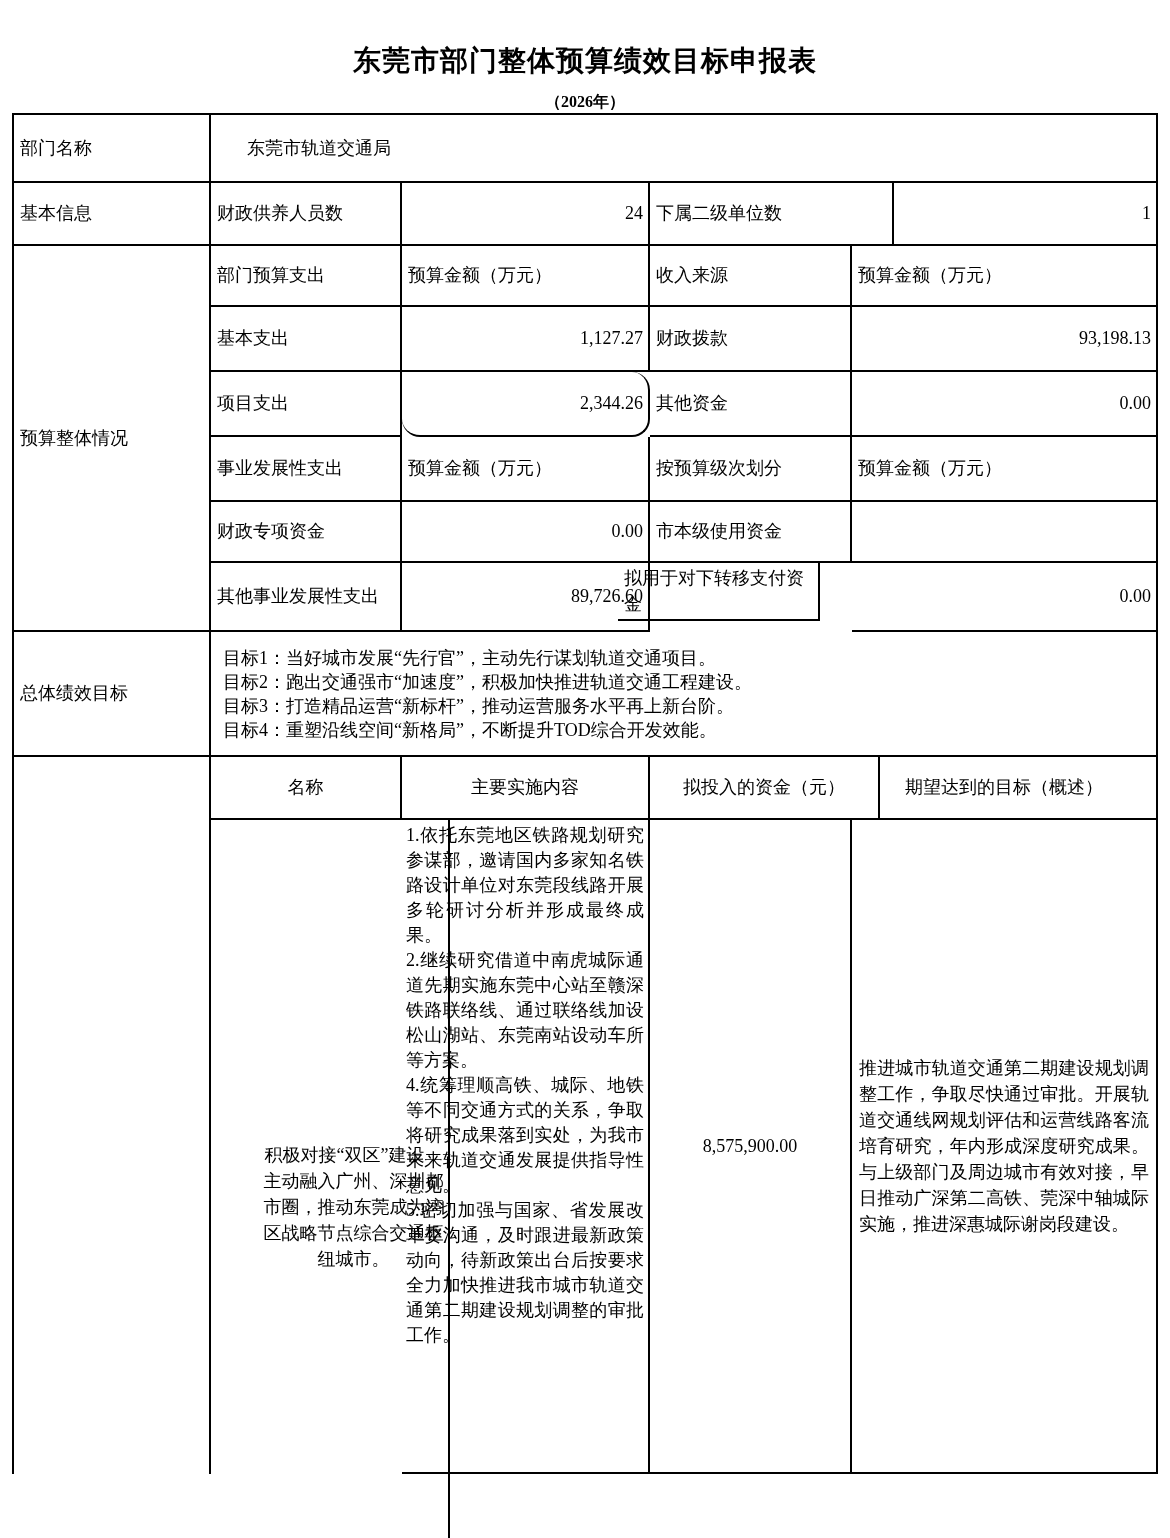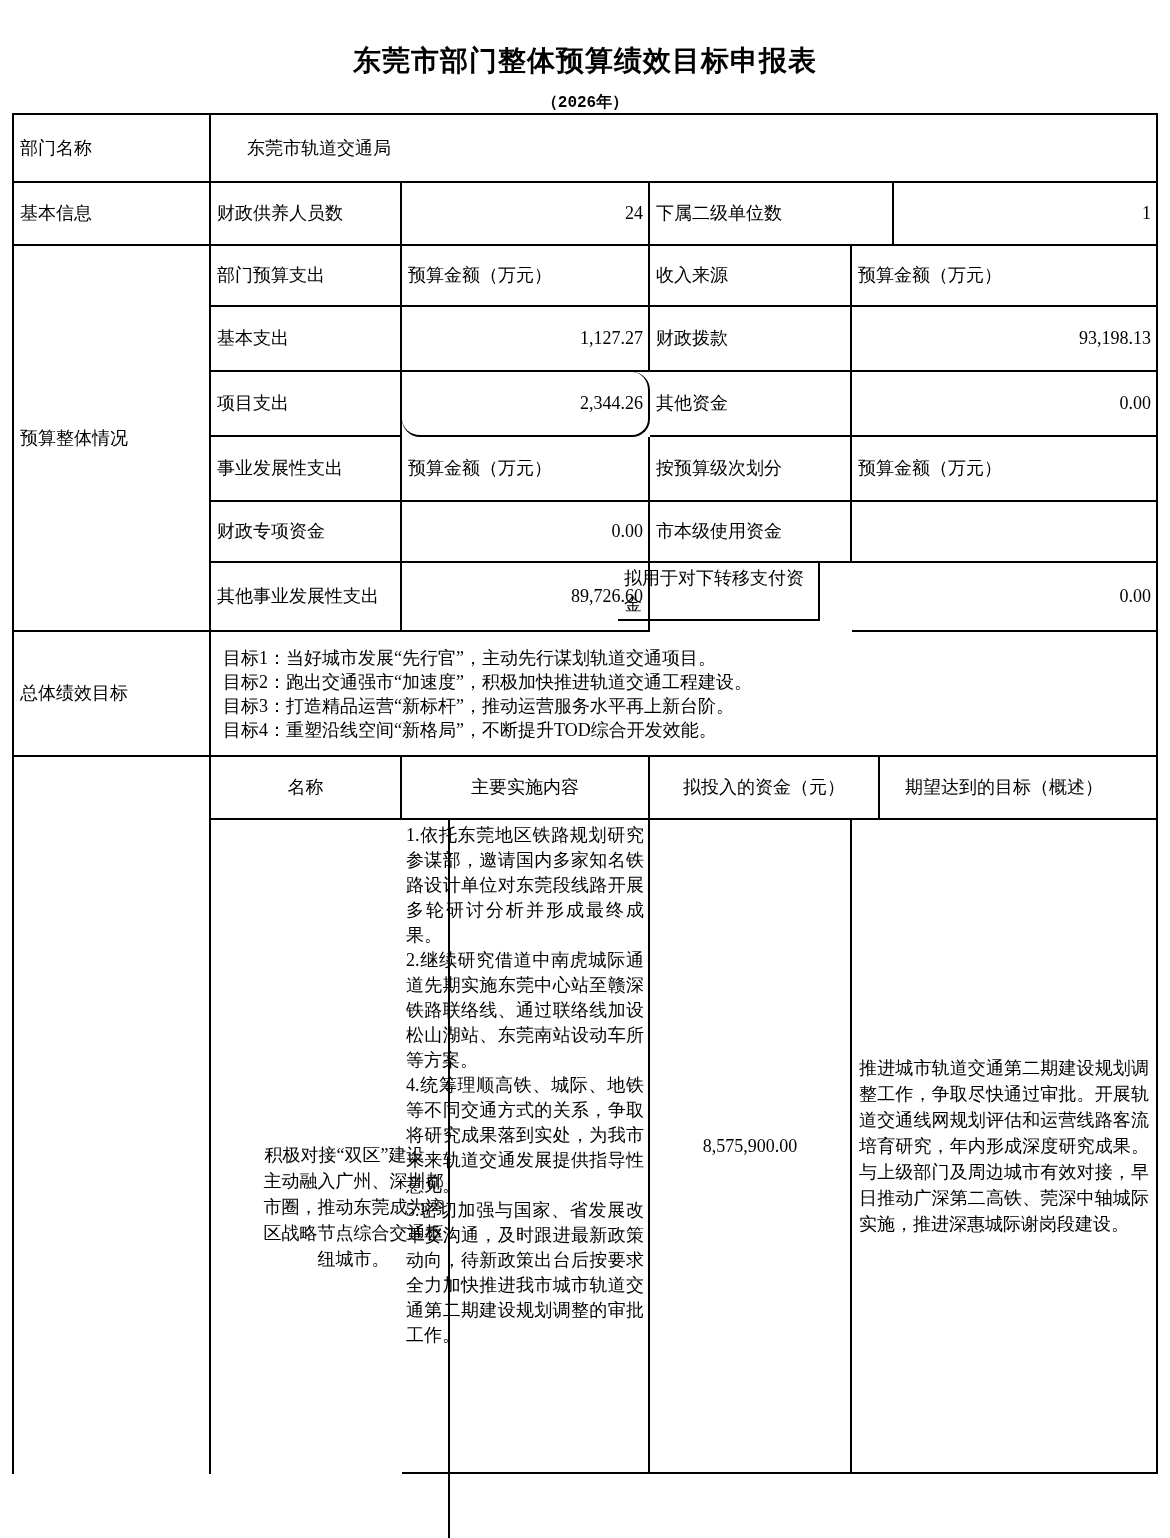--- a/index.html
+++ b/index.html
@@ -2,21 +2,21 @@
 <html><head>
 <meta charset="utf-8">
 <style>
   html,body{margin:0;padding:0;background:#ffffff;}
   body{width:1170px;height:1538px;position:relative;overflow:hidden;
        font-family:"Liberation Serif","DejaVu Serif",serif;color:#000;}
   .page-title{position:absolute;top:42px;left:0;width:1170px;text-align:center;
        font-family:"Liberation Sans","DejaVu Sans",sans-serif;
        font-weight:bold;font-size:28px;letter-spacing:1px;}
   .page-subtitle{position:absolute;top:92px;left:0;width:1170px;text-align:center;
-       font-family:Liberation Mono, monospace;
+       font-family:Liberation Serif, serif;
        font-weight:bold;font-size:16px;}
   .tbl{position:absolute;left:12px;top:113px;width:1144px;height:1359px;
        border-left:2px solid #000;border-top:2px solid #000;box-sizing:content-box;}
   .cell{position:absolute;box-sizing:border-box;border-right:2px solid #000;
        border-bottom:2px solid #000;display:flex;align-items:center;
        padding:2px 6px;font-size:18px;line-height:1.35;overflow:hidden;}
   .h-right{justify-content:flex-end;text-align:right;padding-right:5px;}
   .h-center{justify-content:center;text-align:center;}
   .v-top{align-items:flex-start;}
   .open-bottom{border-bottom:none;}

